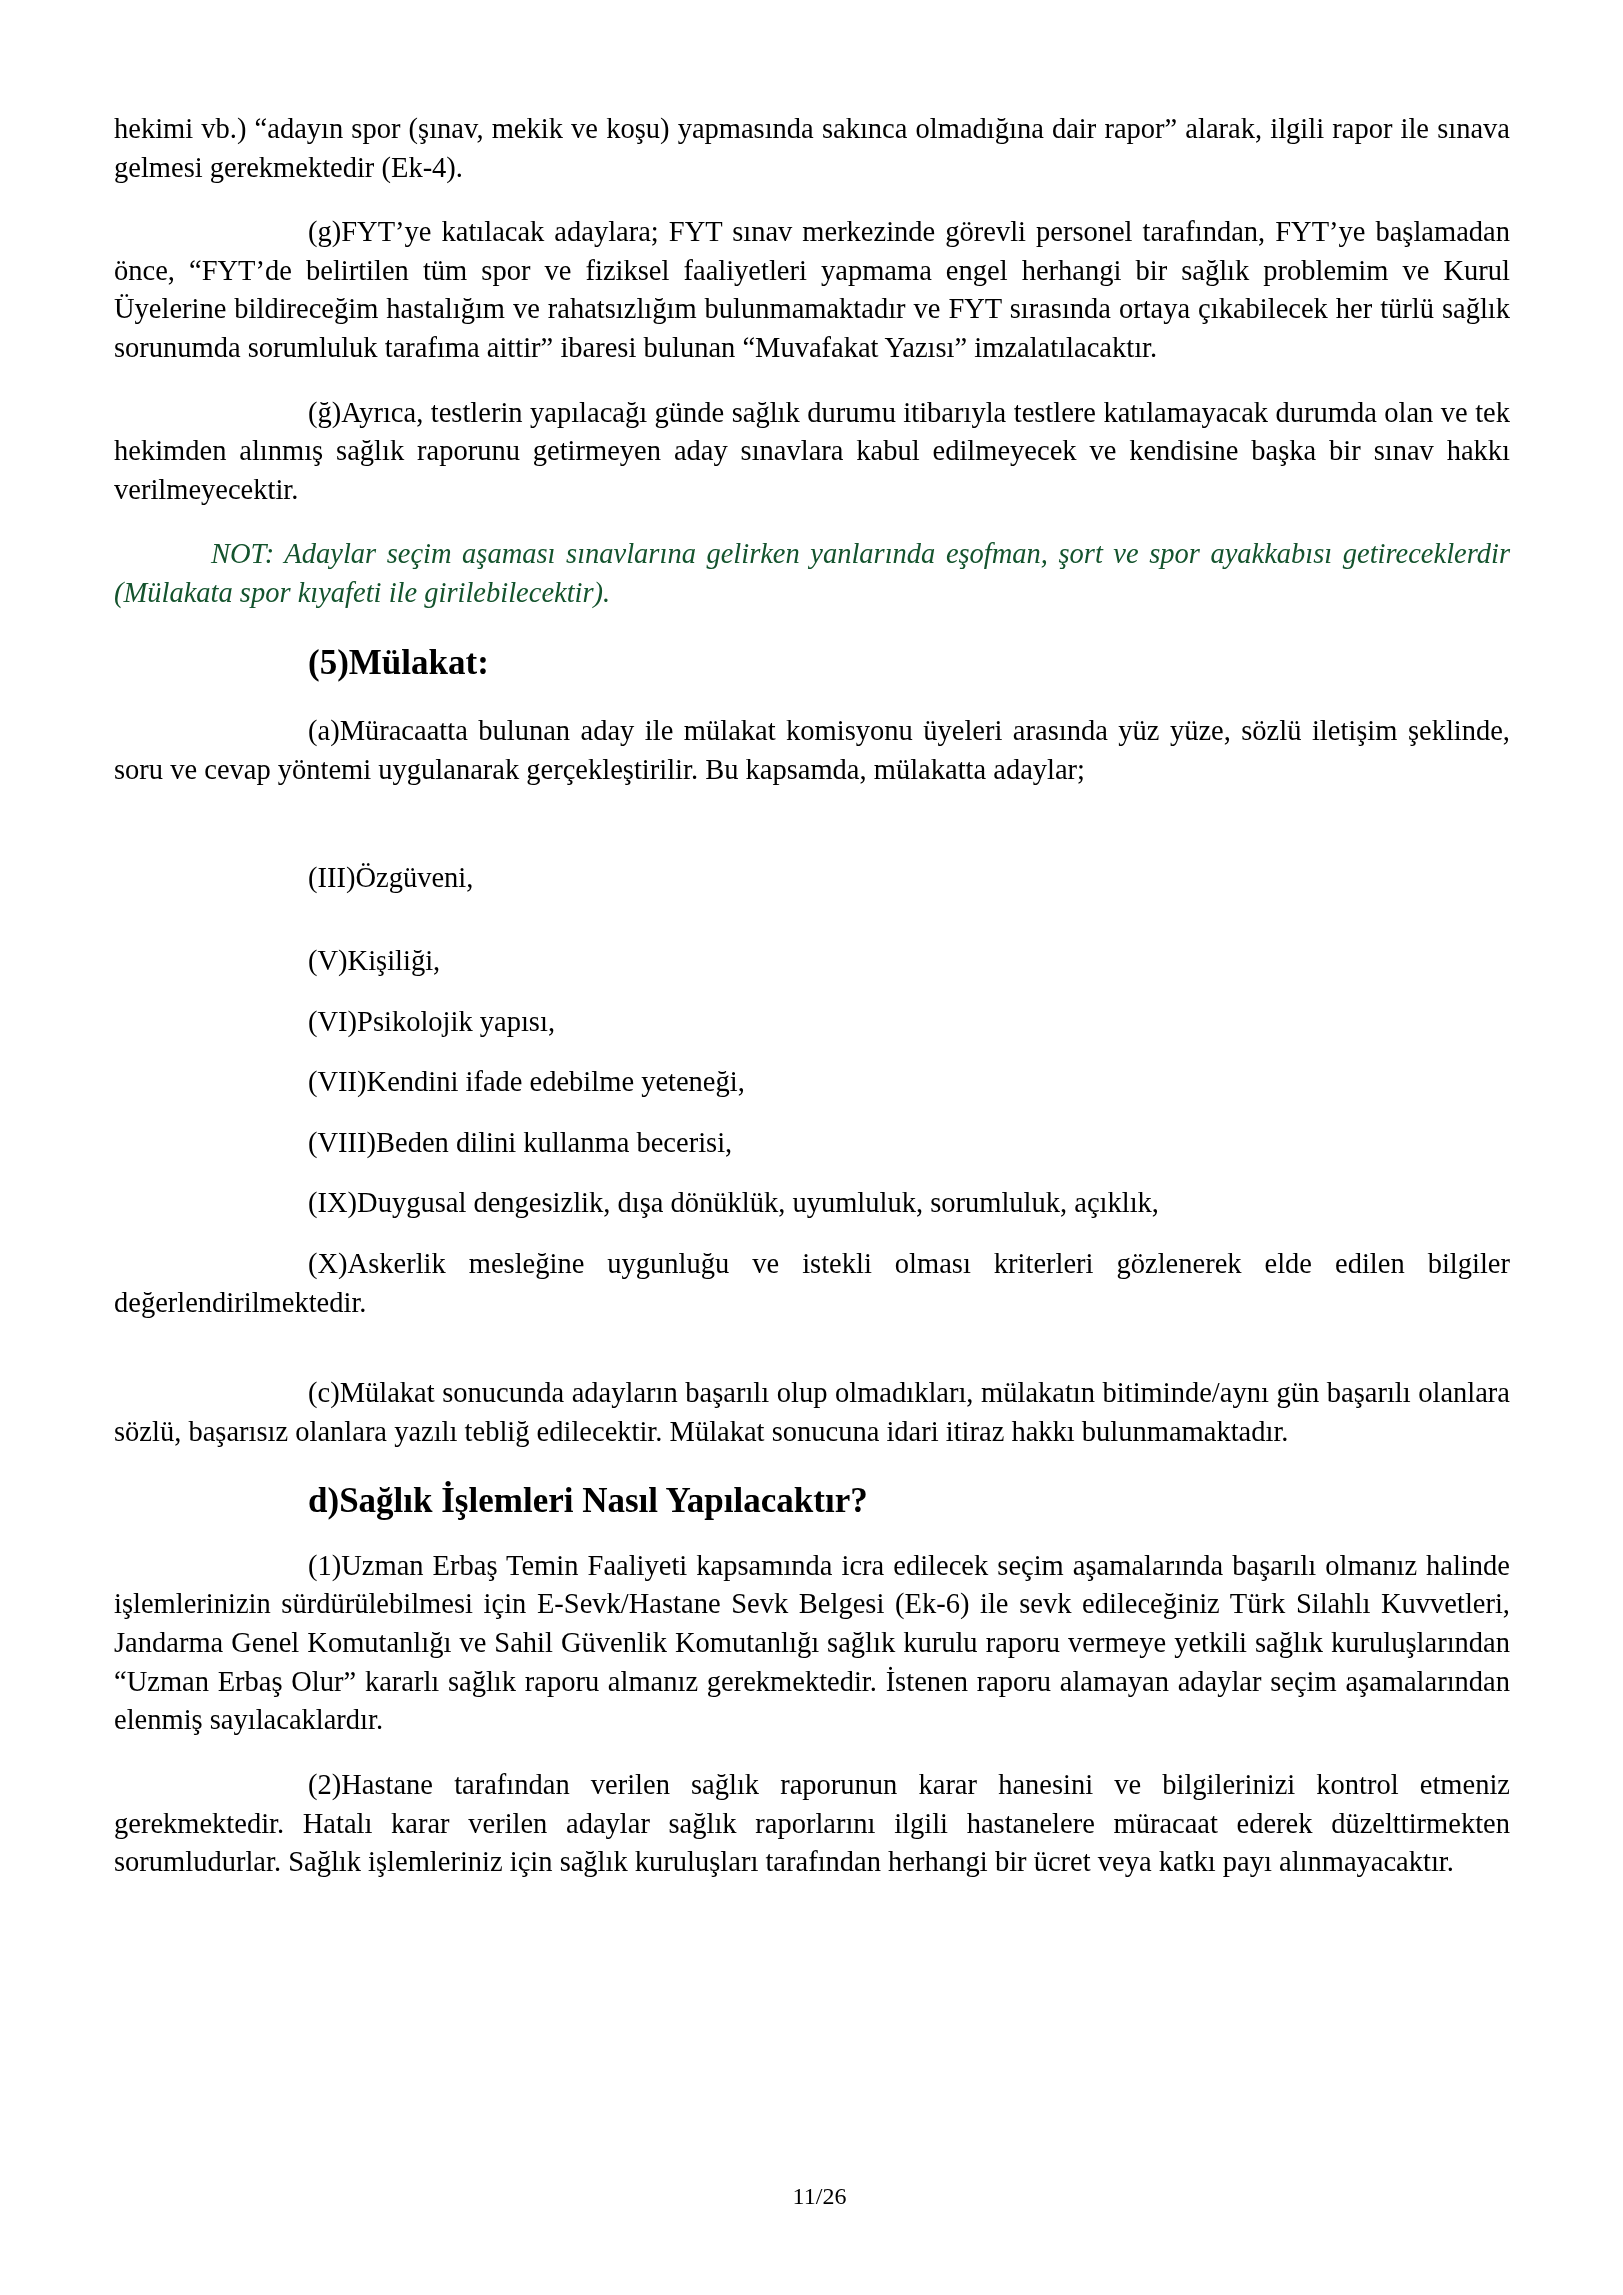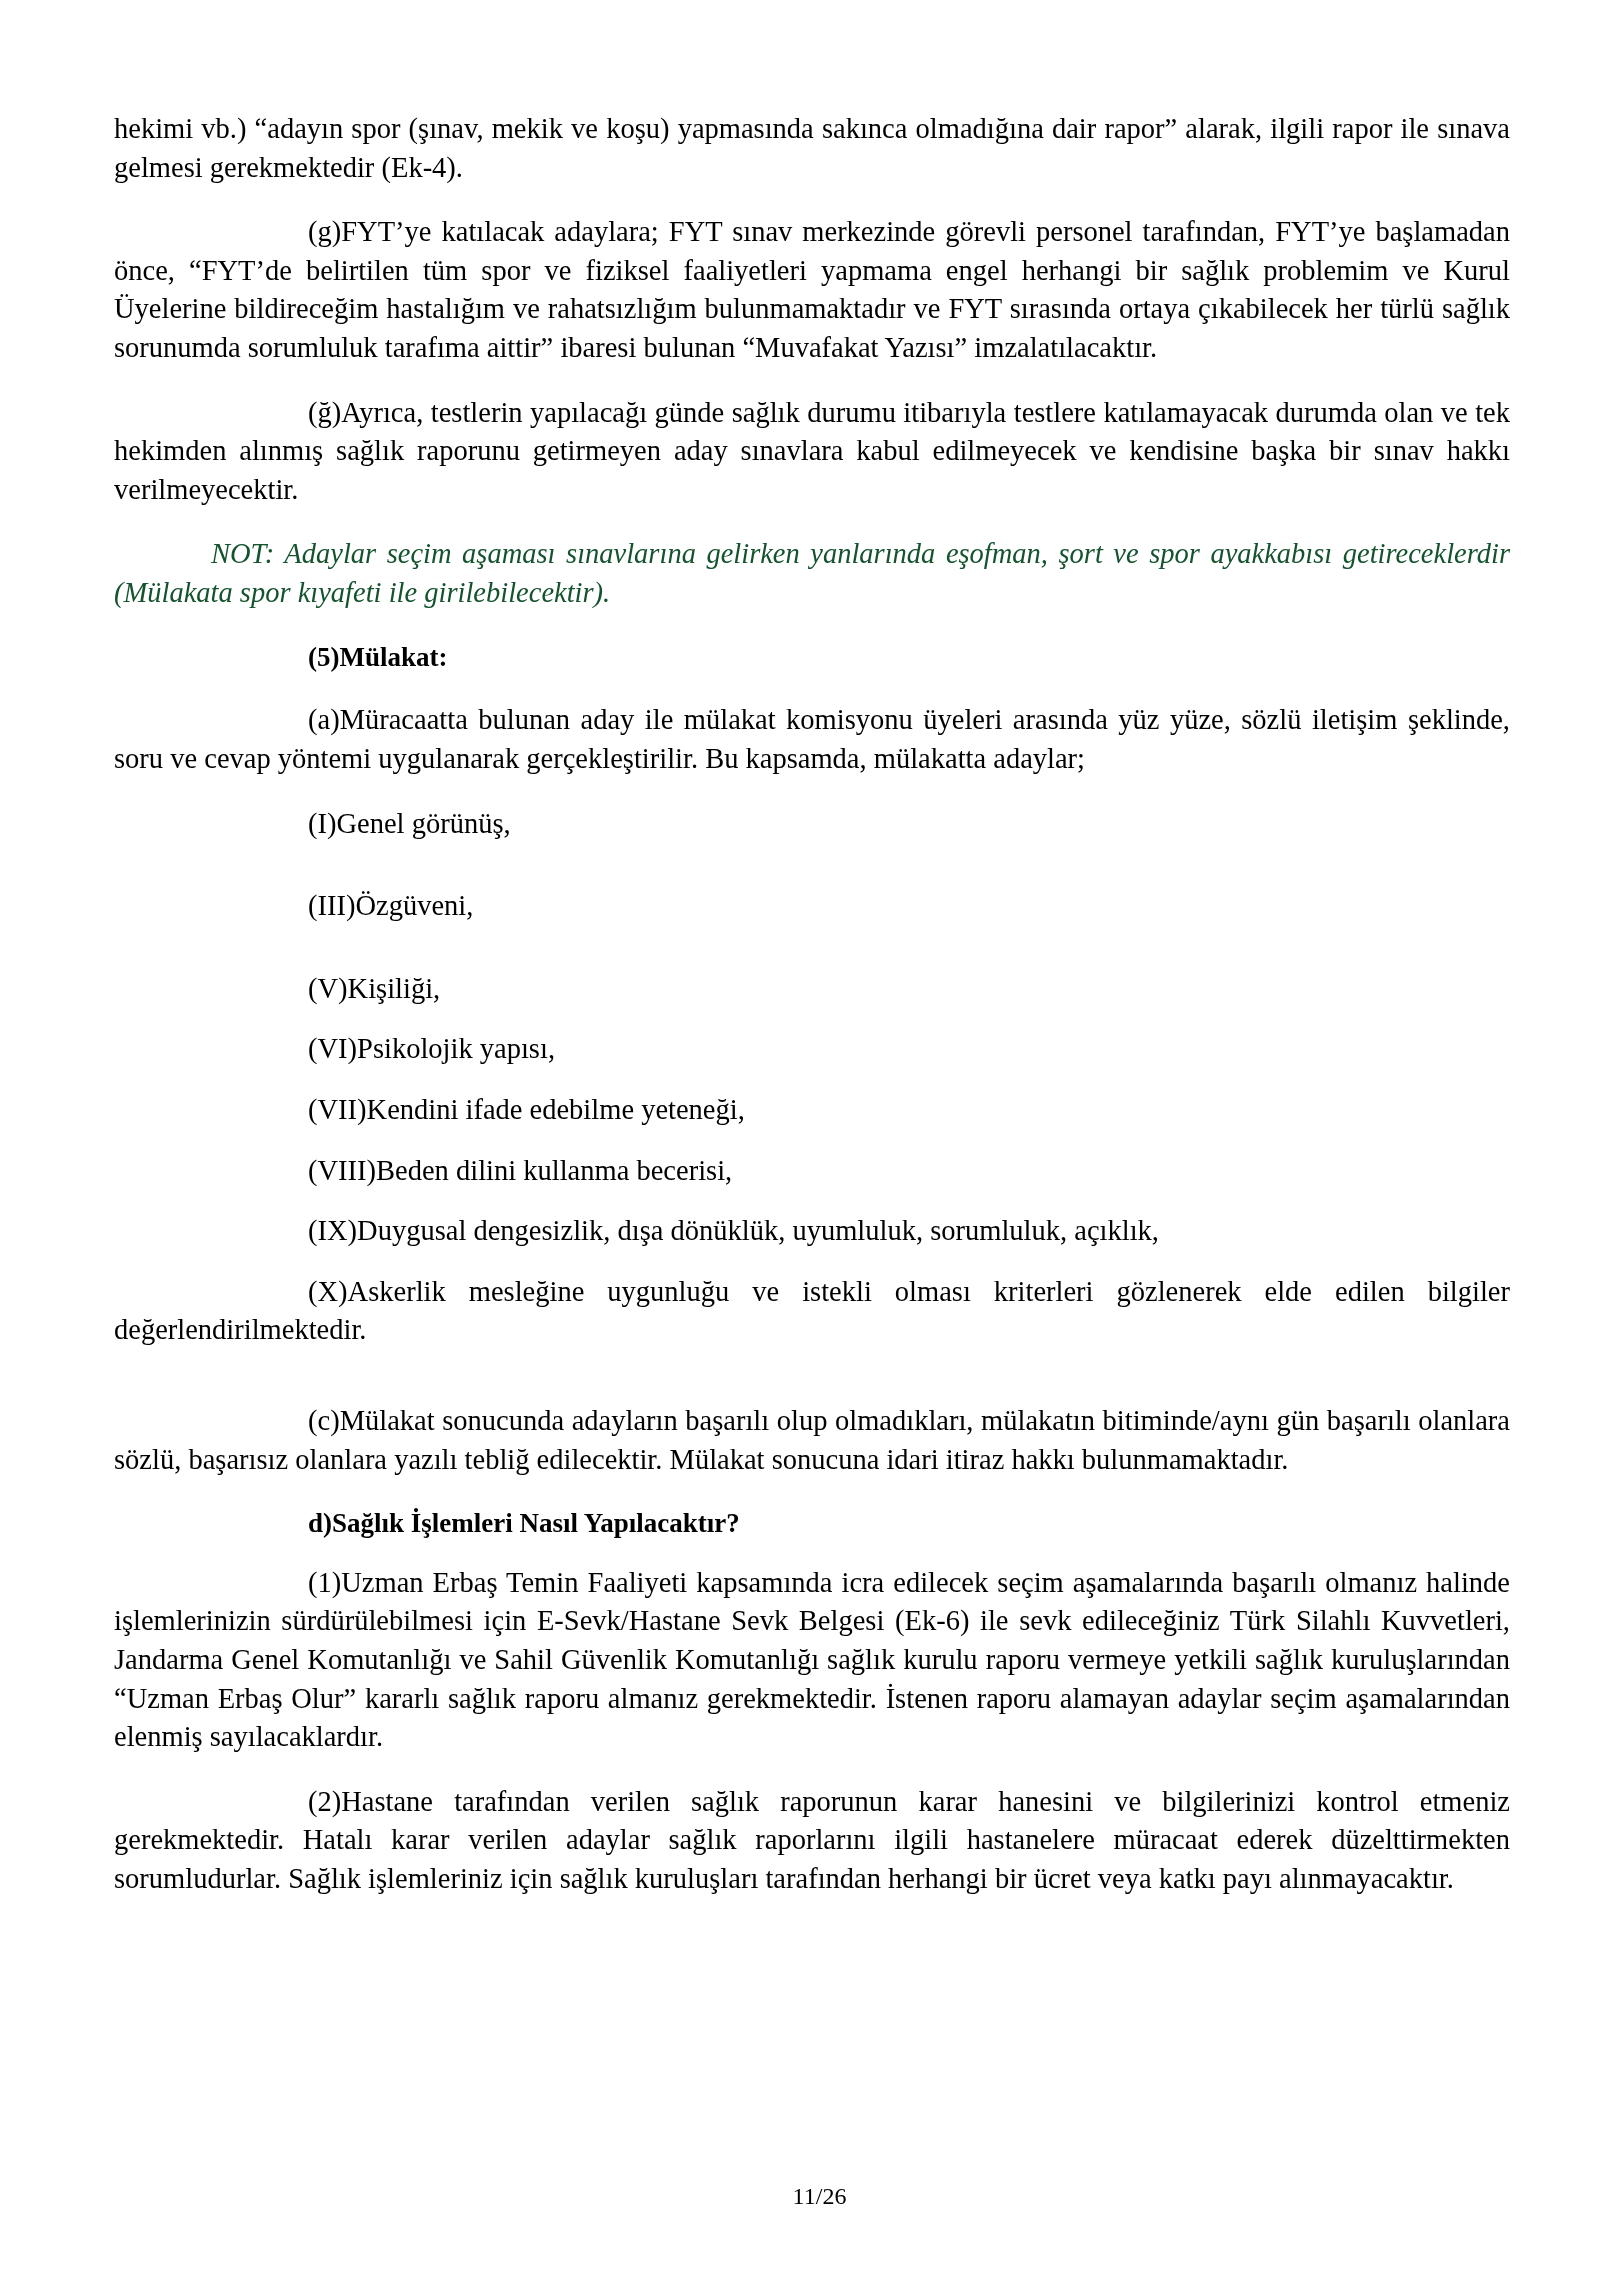--- a/index.html
+++ b/index.html
@@ -47,21 +47,21 @@
     line-height: 1.355;
     text-align: justify;
     font-style: italic;
     color: #14532d;
     text-indent: 97px;
   }
 
   
   p.heading {
     margin: 0;
-    font-size: 27px;
+    font-size: 35px;
     line-height: 1.355;
     font-weight: bold;
     text-indent: 97px;
   }
   p.heading .lbl-h {
     display: inline-block;
     min-width: 82px;
   }
 
   
@@ -118,21 +118,20 @@
     <div class="gap-md"></div>
 
     <p class="heading"><span class="lbl-h">(5)</span><span>Mülakat:</span></p>
 
     <div class="gap-md"></div>
 
     <p class="para first-indent"><span class="marker-inline">(a)</span><span>Müracaatta bulunan aday ile mülakat komisyonu üyeleri arasında yüz yüze, sözlü iletişim şeklinde, soru ve cevap yöntemi uygulanarak gerçekleştirilir. Bu kapsamda, mülakatta adaylar;</span></p>
 
     <div class="gap-md"></div>
 
-    <p class="list-row"><span class="marker">(I)</span><span>Genel görünüş,</span></p>
     <div class="gap-sm"></div>
 
     <div class="gap-sm"></div>
 
     <p class="list-row"><span class="marker">(III)</span><span>Özgüveni,</span></p>
     <div class="gap-sm"></div>
 
     <div class="gap-sm"></div>
 
     <p class="list-row"><span class="marker">(V)</span><span>Kişiliği,</span></p>

